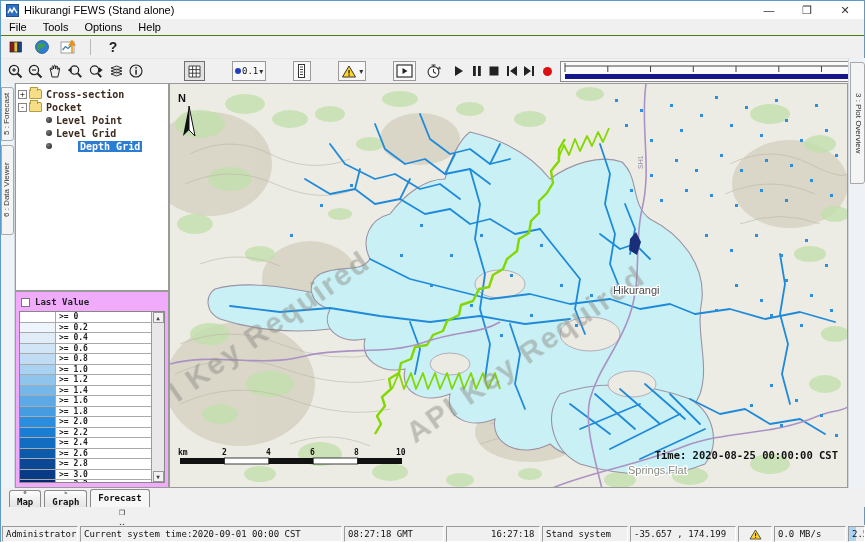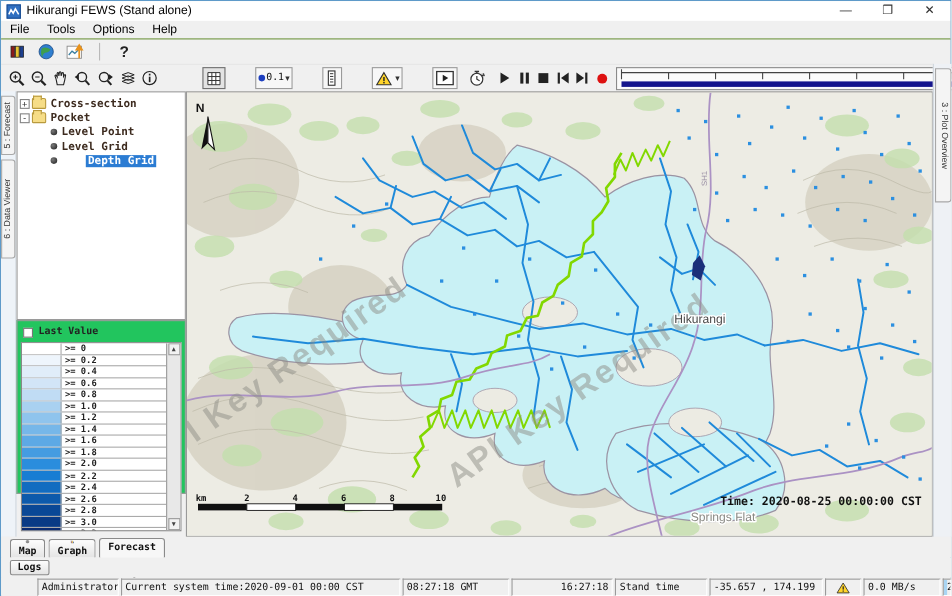--- a/index.html
+++ b/index.html
@@ -49,21 +49,21 @@
   .treepanel { position:absolute; left:14px; top:0; width:154px; height:208px; background:#ffffff; border:1px solid #9a9a9a; padding:4px 2px; font-family:"DejaVu Sans Mono",monospace; font-size:10px; font-weight:bold; color:#3d2b1f; overflow:hidden; }
   .trow { display:flex; align-items:center; height:12px; margin-bottom:1px; white-space:nowrap; }
   .expander { width:9px; height:9px; border:1px solid #848484; background:#fff; font-size:8px; line-height:7px; text-align:center; color:#333; margin-right:2px; flex:none; font-weight:normal; }
   .folder { width:13px; height:10px; background:#f6dd87; border:1px solid #b99a3d; border-radius:1px 2px 1px 1px; position:relative; margin-right:4px; flex:none; }
   .folder:before { content:""; position:absolute; left:0; top:-3px; width:6px; height:3px; background:#f6dd87; border:1px solid #b99a3d; border-bottom:none; }
   .bullet { width:6px; height:6px; border-radius:50%; background:radial-gradient(circle at 35% 35%, #7a7a7a, #1a1a1a); margin:0 4px 0 2px; flex:none; }
   .tindent2 { margin-left:26px; }
   .tsel { background:#2b7cd3; color:#fff; padding:0 2px;margin-left:22px; }
 
   
-  .legendpanel { position:absolute; left:14px; top:208px; width:154px; height:158px; background:#22c55e; border:1px solid #9a9a9a; padding:3px; font-family:"DejaVu Sans Mono",monospace; }
+  .legendpanel { position:absolute; left:14px; top:208px; width:154px; height:197px; background:#f0abfc; border:1px solid #9a9a9a; padding:3px; font-family:"DejaVu Sans Mono",monospace; }
   .lv-row { display:flex; align-items:center; height:14px; margin-bottom:2px; }
   .lv-check { width:9px; height:9px; border:1px solid #777; background:#fff; margin:0 5px 0 2px; flex:none; }
   .lv-label { font-size:9px; font-weight:bold; color:#222; }
   .ltable { border:1px solid #888; background:#fff; height:172px; overflow:hidden; display:flex; }
   .lrows { flex:1; }
   .lrow { display:flex; height:10.5px; border-bottom:1px solid #aaa; }
   .lsw { width:36px; border-right:1px solid #aaa; flex:none; }
   .llb { font-size:8px; font-weight:bold; color:#222; padding-left:3px; line-height:10px; white-space:nowrap; }
   .lscroll { width:13px; background:#e8e8e8; border-left:1px solid #999; display:flex; flex-direction:column; justify-content:space-between; align-items:center; flex:none; }
   .larrow { width:11px; height:11px; background:#f2f2f2; border:1px solid #999; font-size:6px; line-height:10px; text-align:center; color:#444; }
@@ -621,30 +621,27 @@
     <div class="btab active">
       <svg width="12" height="12" viewBox="0 0 12 12">
           <circle cx="6" cy="6" r="5" fill="#2f7fd0" stroke="#16457e" stroke-width="0.8"></circle>
           <path d="M3 4 Q6 2.5 9 4.5 Q7.5 7 5.5 7 Q3 8.5 4 10 Q1.5 7.5 3 4Z" fill="#3f9e4f"></path>
         </svg>
       <span>Forecast</span>
       <span class="tab-glyph">❐</span>
       <span class="tab-glyph">✕</span>
     </div>
   </div>
-  <div class="logsrow">
-    <span class="logsbtn">Logs</span>
-  </div>
 
   <div class="statusbar">
-    <div class="sseg" style="width:76px;margin-left:32px;">Administrator</div>
+    <div class="sseg" style="width:76px;">Administrator</div>
     <div class="sseg" style="width:262px;">Current system time:2020-09-01 00:00 CST</div>
     <div class="sseg" style="width:100px;">08:27:18 GMT</div>
     <div class="sseg" style="width:94px;padding-left:44px;">16:27:18 CST</div>
-    <div class="sseg" style="width:86px;">Stand time</div>
+    <div class="sseg" style="width:86px;">Stand system</div>
     <div class="sseg" style="width:106px;">-35.657 , 174.199</div>
     <div class="sseg" style="width:34px; justify-content:center;">
       <svg width="13" height="11" viewBox="0 0 13 11">
           <path d="M6.5 1 L12 10 L1 10 Z" fill="#ffd42a" stroke="#333" stroke-width="0.8"></path>
           <rect x="6" y="4" width="1.1" height="3" fill="#222"></rect>
           <rect x="6" y="7.8" width="1.1" height="1.1" fill="#222"></rect>
         </svg>
     </div>
     <div class="sseg" style="width:72px;">0.0 MB/s</div>
     <div class="sseg" style="flex:1;">

